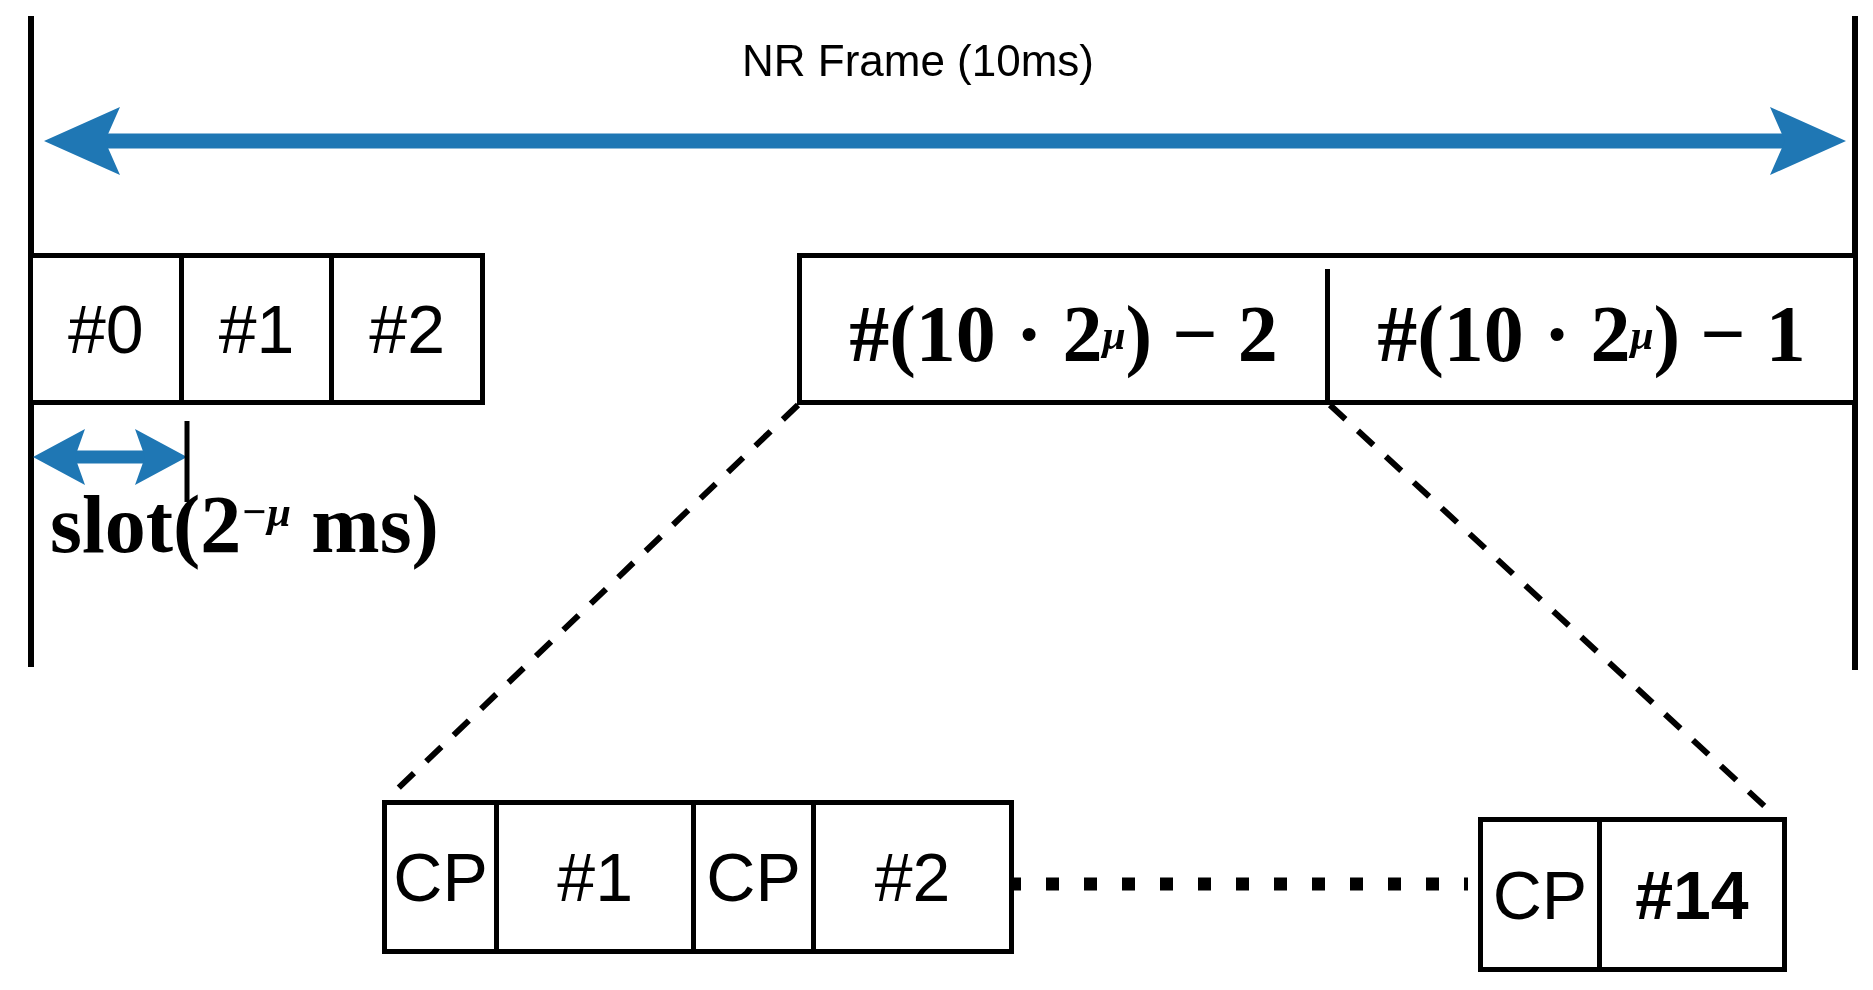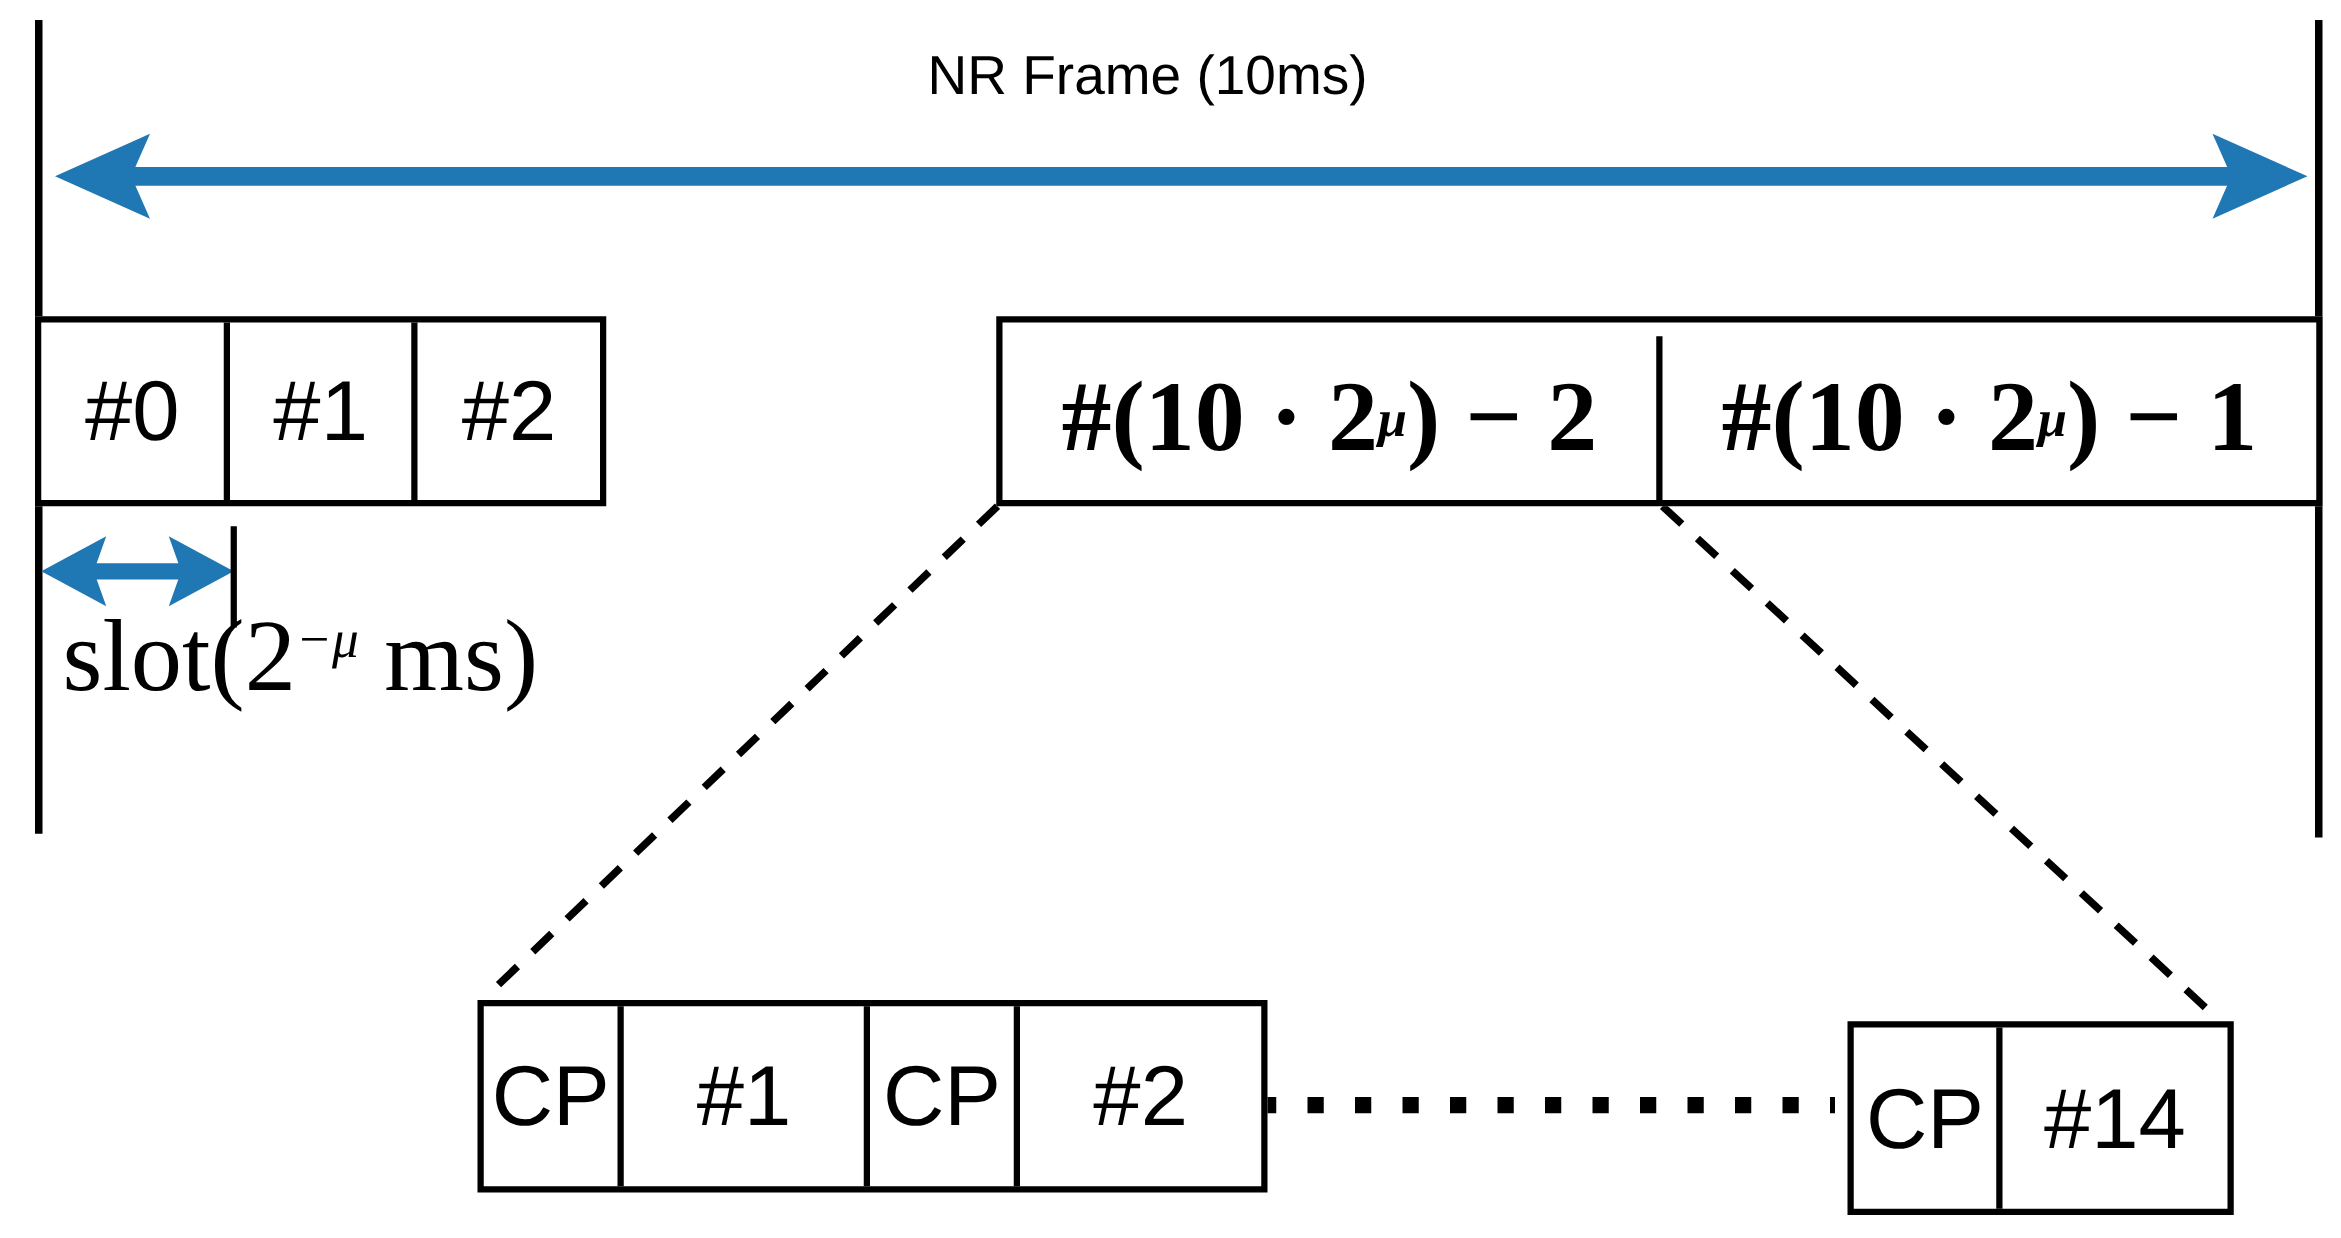--- a/index.html
+++ b/index.html
@@ -37,21 +37,21 @@
     font-family:"Liberation Serif",serif;
     font-weight:700;font-size:80px;
   }
   .math sup{
     font-size:0.52em;font-style:italic;
     vertical-align:0.62em;line-height:0;
   }
   .slot-label{
     position:absolute;left:50px;top:478px;z-index:2;
     font-family:"Liberation Serif",serif;
-    font-weight:400;font-size:82px;line-height:1.15;color:#000;
+    font-weight:700;font-size:82px;line-height:1.15;color:#000;
     white-space:nowrap;
   }
   .slot-label sup{
     font-size:0.52em;font-style:italic;
     vertical-align:0.62em;line-height:0;
   }
 </style>
 </head>
 <body>
 
@@ -108,16 +108,16 @@
 
   <div class="row row-botleft">
     <div class="cell" style="flex:111 0 0;">CP</div>
     <div class="cell" style="flex:199 0 0;">#1</div>
     <div class="cell" style="flex:119 0 0;">CP</div>
     <div class="cell" style="flex:200 0 0;">#2</div>
   </div>
 
   <div class="row row-botright">
     <div class="cell" style="flex:119 0 0;">CP</div>
-    <div class="cell" style="flex:188 0 0;">#14</div>
+    <div class="cell" style="flex:188 0 0;font-weight:bold;">#14</div>
   </div>
 
 </div>
 
 </body></html>

